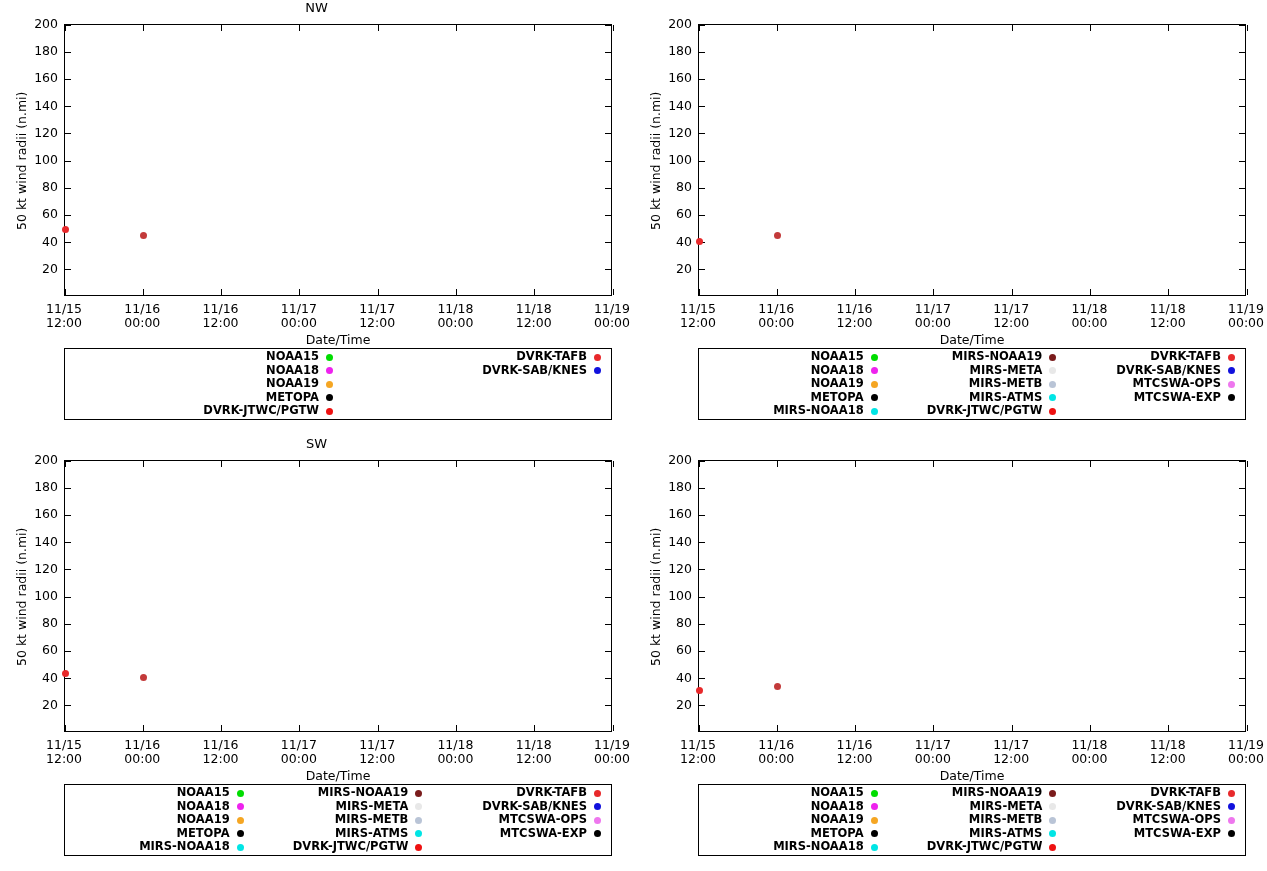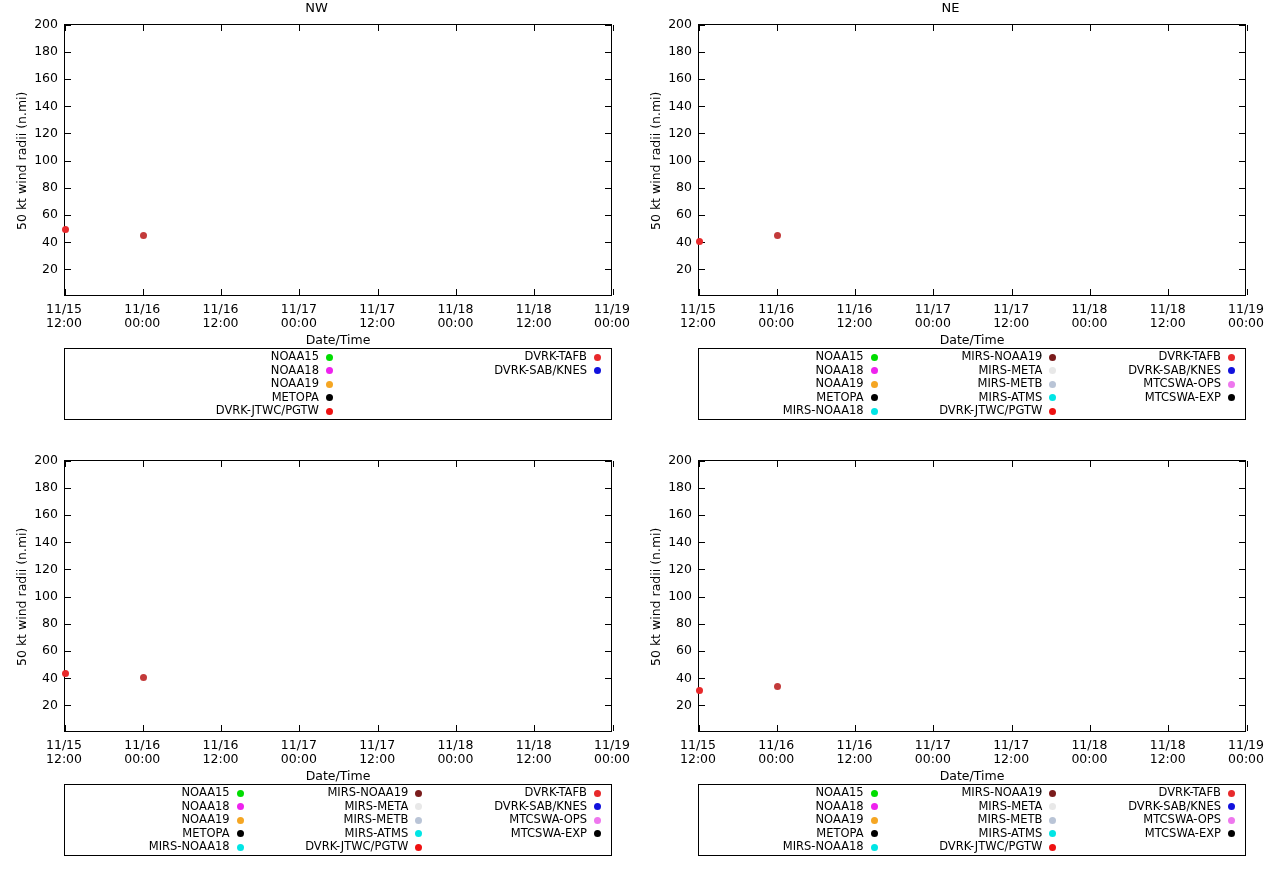--- a/index.html
+++ b/index.html
@@ -88,21 +88,21 @@
   }
   .legend-entry {
     display: flex;
     align-items: center;
     justify-content: flex-end;
     gap: 7px;
     font-size: 11.5px;
     line-height: 13.5px;
     white-space: nowrap;
   }
-  .legend-label { text-align: left; }
+  .legend-label { text-align: left; font-weight: bold; }
   .legend-dot {
     width: 7px; height: 7px;
     border-radius: 50%;
     flex: 0 0 auto;
   }
   .legend-entry.empty { visibility: hidden; }
 </style>
 </head>
 <body>
 
@@ -234,21 +234,20 @@
             <span class="legend-dot" style="background: rgb(238, 17, 17);"></span>
           </div>
           <div class="legend-entry empty">
             <span class="legend-label"></span>
             <span class="legend-dot" style="background: transparent;"></span>
           </div>
         </div>
       </div>
     </div>
     <div class="panel" style="left: 634px; top: 0px;">
-      <div class="panel-title">NE</div>
       <div class="ytick-label" style="left: 20px; top: 260.8px; width: 38px;">20</div>
       <div class="ytick-label" style="left: 20px; top: 233.6px; width: 38px;">40</div>
       <div class="ytick-label" style="left: 20px; top: 206.4px; width: 38px;">60</div>
       <div class="ytick-label" style="left: 20px; top: 179.2px; width: 38px;">80</div>
       <div class="ytick-label" style="left: 20px; top: 152px; width: 38px;">100</div>
       <div class="ytick-label" style="left: 20px; top: 124.8px; width: 38px;">120</div>
       <div class="ytick-label" style="left: 20px; top: 97.6px; width: 38px;">140</div>
       <div class="ytick-label" style="left: 20px; top: 70.4px; width: 38px;">160</div>
       <div class="ytick-label" style="left: 20px; top: 43.2px; width: 38px;">180</div>
       <div class="ytick-label" style="left: 20px; top: 16px; width: 38px;">200</div>
@@ -387,20 +386,21 @@
             <span class="legend-dot" style="background: rgb(238, 17, 17);"></span>
           </div>
           <div class="legend-entry empty">
             <span class="legend-label"></span>
             <span class="legend-dot" style="background: transparent;"></span>
           </div>
         </div>
       </div>
     </div>
     <div class="panel" style="left: 0px; top: 436px;">
+      <div class="panel-title">SW</div>
       <div class="ytick-label" style="left: 20px; top: 260.8px; width: 38px;">20</div>
       <div class="ytick-label" style="left: 20px; top: 233.6px; width: 38px;">40</div>
       <div class="ytick-label" style="left: 20px; top: 206.4px; width: 38px;">60</div>
       <div class="ytick-label" style="left: 20px; top: 179.2px; width: 38px;">80</div>
       <div class="ytick-label" style="left: 20px; top: 152px; width: 38px;">100</div>
       <div class="ytick-label" style="left: 20px; top: 124.8px; width: 38px;">120</div>
       <div class="ytick-label" style="left: 20px; top: 97.6px; width: 38px;">140</div>
       <div class="ytick-label" style="left: 20px; top: 70.4px; width: 38px;">160</div>
       <div class="ytick-label" style="left: 20px; top: 43.2px; width: 38px;">180</div>
       <div class="ytick-label" style="left: 20px; top: 16px; width: 38px;">200</div>

